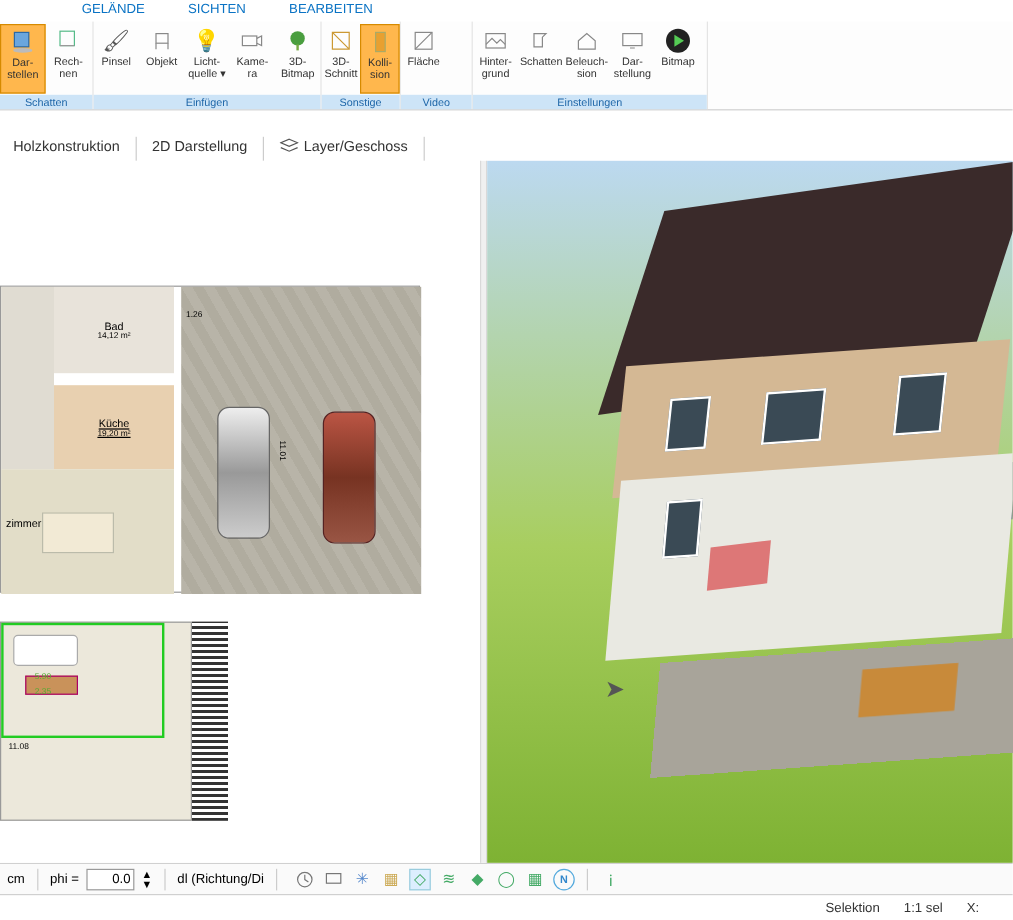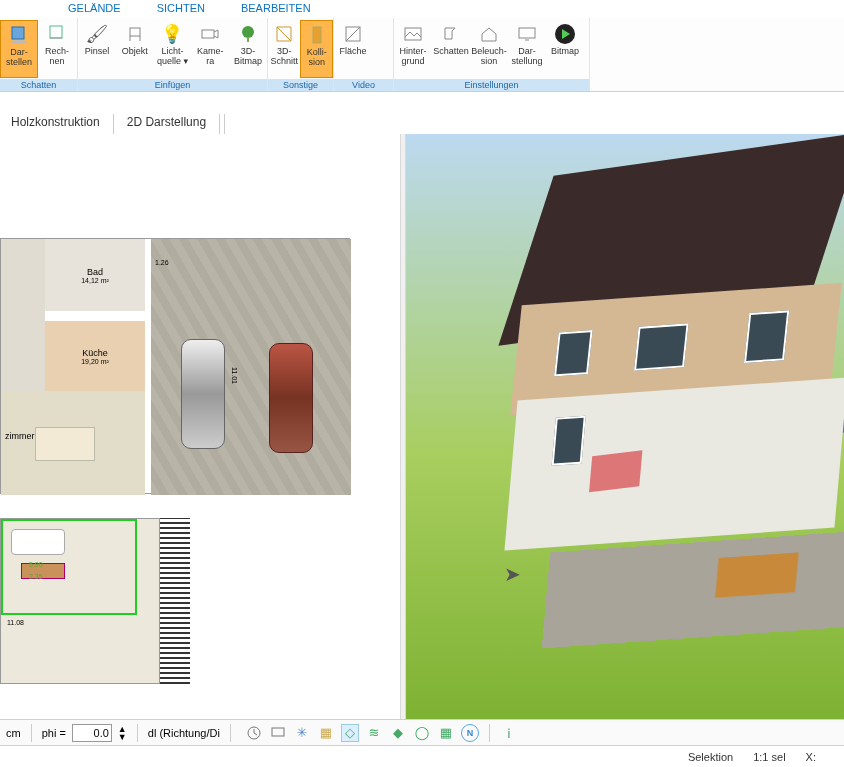--- a/index.html
+++ b/index.html
@@ -30,21 +30,21 @@
 .plan-pane { width: 400px; background: #fff; position: relative; overflow: hidden; }
 .splitter { width: 6px; background: #f0f0f0; cursor: col-resize; border-left: 1px solid #d9d9d9; border-right: 1px solid #d9d9d9; }
 .view-pane { flex: 1; background: linear-gradient(180deg,#bcd9f0 0%,#a8ce5f 55%,#7eb233 100%); position: relative; overflow: hidden; }
 
 
 .plan-dims { position: absolute; top: 0; left: 0; width: 100%; height: 60px; font-size: 8px; color: #333; }
 .plan-dim-line { position: absolute; border-top: 1px solid #333; }
 .plan-main { position: absolute; top: 104px; left: 0; width: 350px; height: 256px; border: 1px solid #999; }
 .room { position: absolute; font-size: 9px; display: flex; flex-direction: column; align-items: center; justify-content: center; }
 .room-bad { left: 44px; top: 0; width: 100px; height: 72px; background: #e8e3da; }
-.room-kueche { left: 44px; top: 82px; width: 100px; height: 70px; background: #e8d0b0; }
+.room-kueche { left: 44px; top: 82px; width: 100px; height: 70px; background: #e8d0b0; text-decoration: underline; }
 .room-zimmer { left: 0; top: 152px; width: 144px; height: 104px; background: #e2ddc8; }
 .room-side { left: 0; top: 0; width: 44px; height: 152px; background: #e0dcd2; }
 .driveway { left: 150px; top: 0; width: 200px; height: 256px; background: repeating-linear-gradient(60deg,#b8b4a8 0 8px,#b0ac9f 8px 16px); position: absolute; }
 .car { position: absolute; width: 44px; height: 110px; border-radius: 10px; }
 .car1 { left: 180px; top: 100px; background: linear-gradient(180deg,#eee,#999,#ccc); border:1px solid #666; }
 .car2 { left: 268px; top: 104px; background: linear-gradient(180deg,#b54,#732,#954); border:1px solid #522; }
 .plan-lower { position: absolute; top: 384px; left: 0; width: 160px; height: 166px; border: 1px solid #999; background: #ece8db; }
 .grass-strip { position:absolute; top:384px; left:160px; width:30px; height:166px; background: repeating-linear-gradient(0deg,#333 0 2px,#fff 2px 5px); }
 
 
@@ -239,20 +239,28 @@
     </div>
     <div class="ribbon-group-label">Einstellungen</div>
   </div>
 </div>
 
 <div class="subbar">
   <div class="subbar-btn">Holzkonstruktion</div>
   <div class="subbar-sep"></div>
   <div class="subbar-btn">2D Darstellung</div>
   <div class="subbar-sep"></div>
+  <div class="subbar-btn">
+    <span>
+        <svg width="16" height="14">
+          <path d="M8 1l7 3-7 3-7-3z M1 8l7 3 7-3" fill="none" stroke="#555"></path>
+        </svg>
+      </span>
+    <span>Layer/Geschoss</span>
+  </div>
   <div class="subbar-sep"></div>
 </div>
 
 <div class="content">
   <div class="plan-pane">
 
     <div class="plan-main">
       <div class="room room-side"></div>
       <div class="room room-bad">
         <span>Bad</span>

